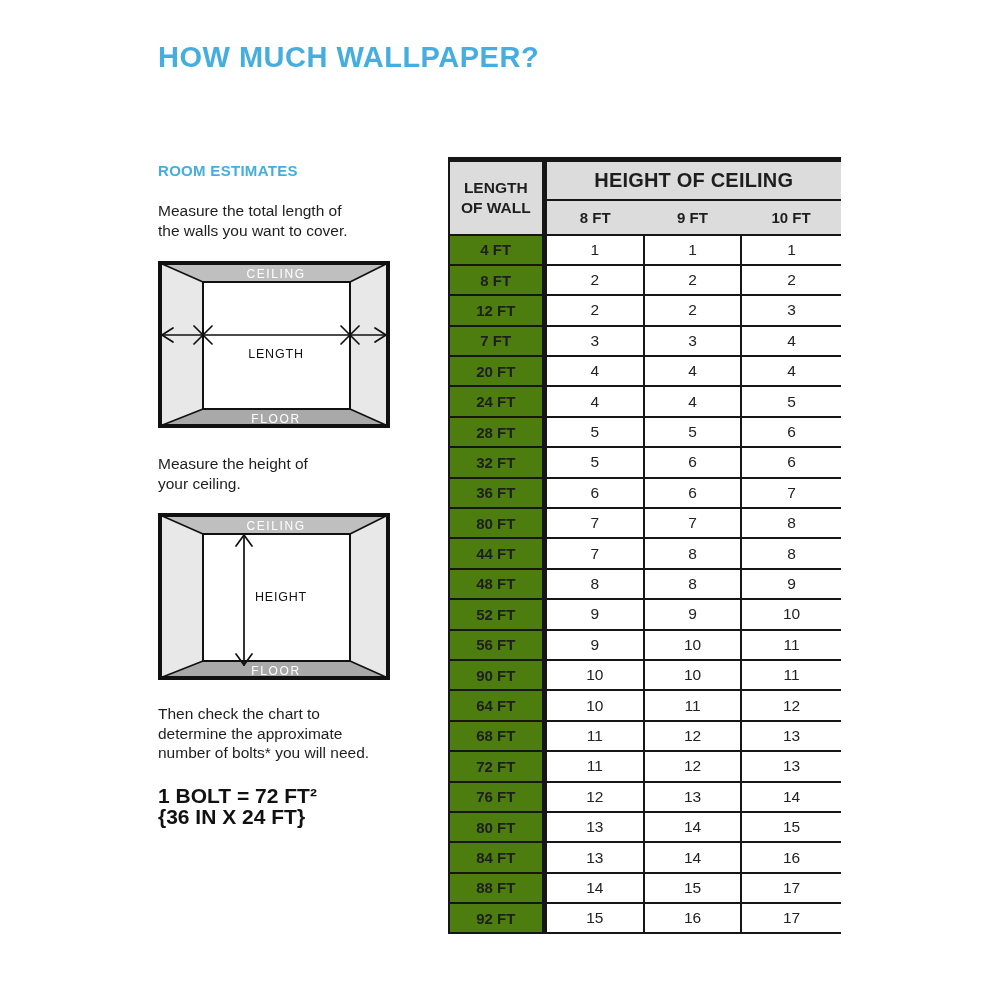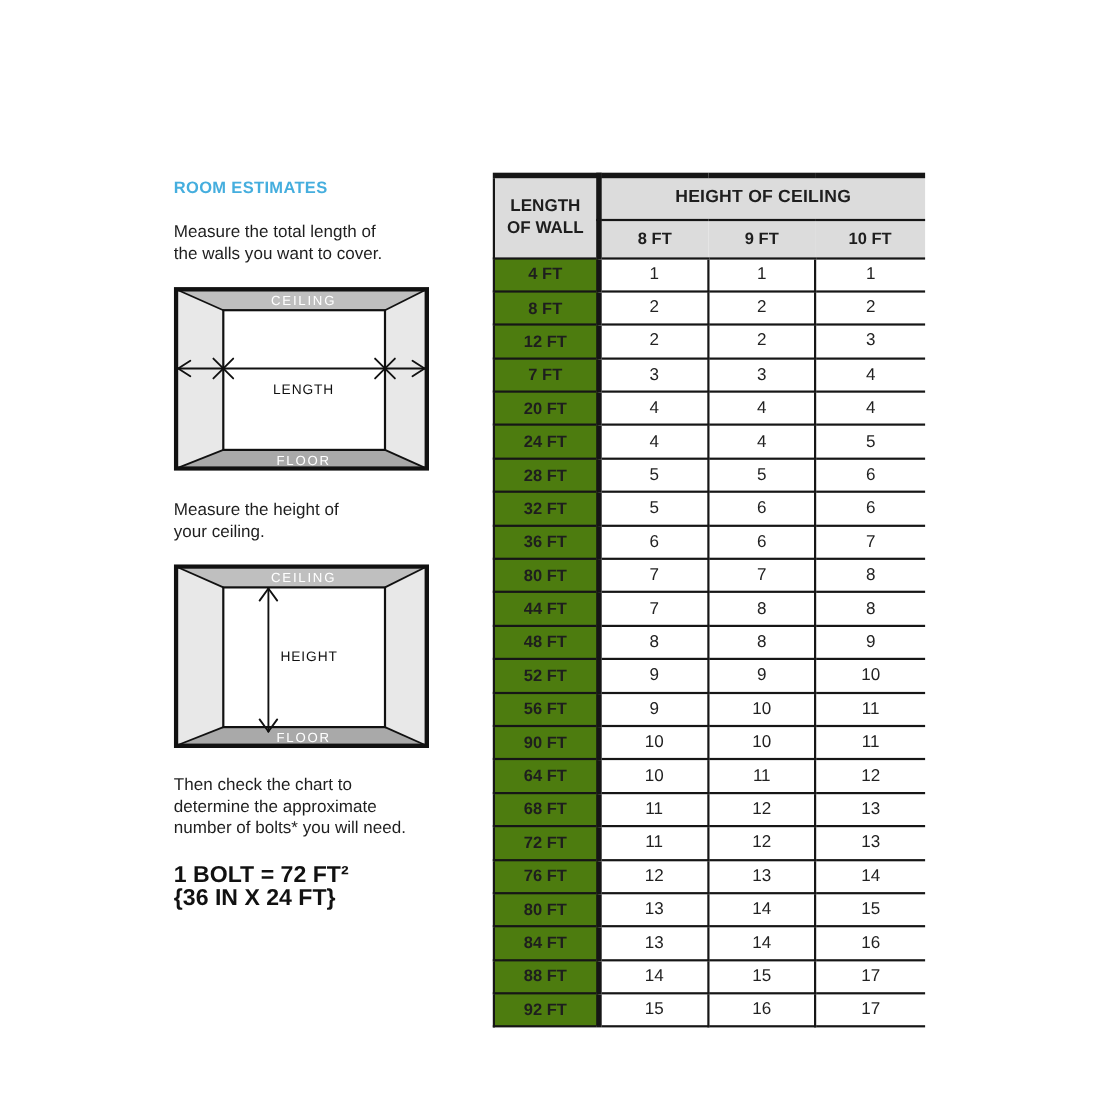--- a/index.html
+++ b/index.html
@@ -89,21 +89,21 @@
     font-size: 15.5px;
     font-weight: 700;
     white-space: pre-line;
     line-height: 20px;
   }
   .group-cell {
     background: #dcdcdc;
     border-top: 5px solid #161616;
     border-bottom: 2px solid #161616;
     border-right: none;
-    font-size: 16px;
+    font-size: 20px;
     font-weight: 700;
     height: 40px;
     letter-spacing: 0.2px;
   }
   .ceiling-head {
     background: #dcdcdc;
     border-bottom: 2.5px solid #161616;
     font-size: 15px;
     font-weight: 700;
     height: 35px;
@@ -135,20 +135,21 @@
     font-size: 12.5px;
     letter-spacing: 0.8px;
     fill: #111111;
   }
 </style>
 </head>
 <body>
 
 <div class="page">
 
+  <h1 class="page-title">HOW MUCH WALLPAPER?</h1>
 
   <div class="left-col">
     <h2 class="section-heading">ROOM ESTIMATES</h2>
 
     <p class="body-text step-length">Measure the total length of
 the walls you want to cover.</p>
 
     <svg class="room-diagram" width="232" height="167" viewBox="0 0 232 167">
       <rect x="2" y="2" width="228" height="163" fill="#ffffff" stroke="none"></rect>
       <polygon points="2,2 45,21 45,148 2,165" fill="#E8E8E8"></polygon>

